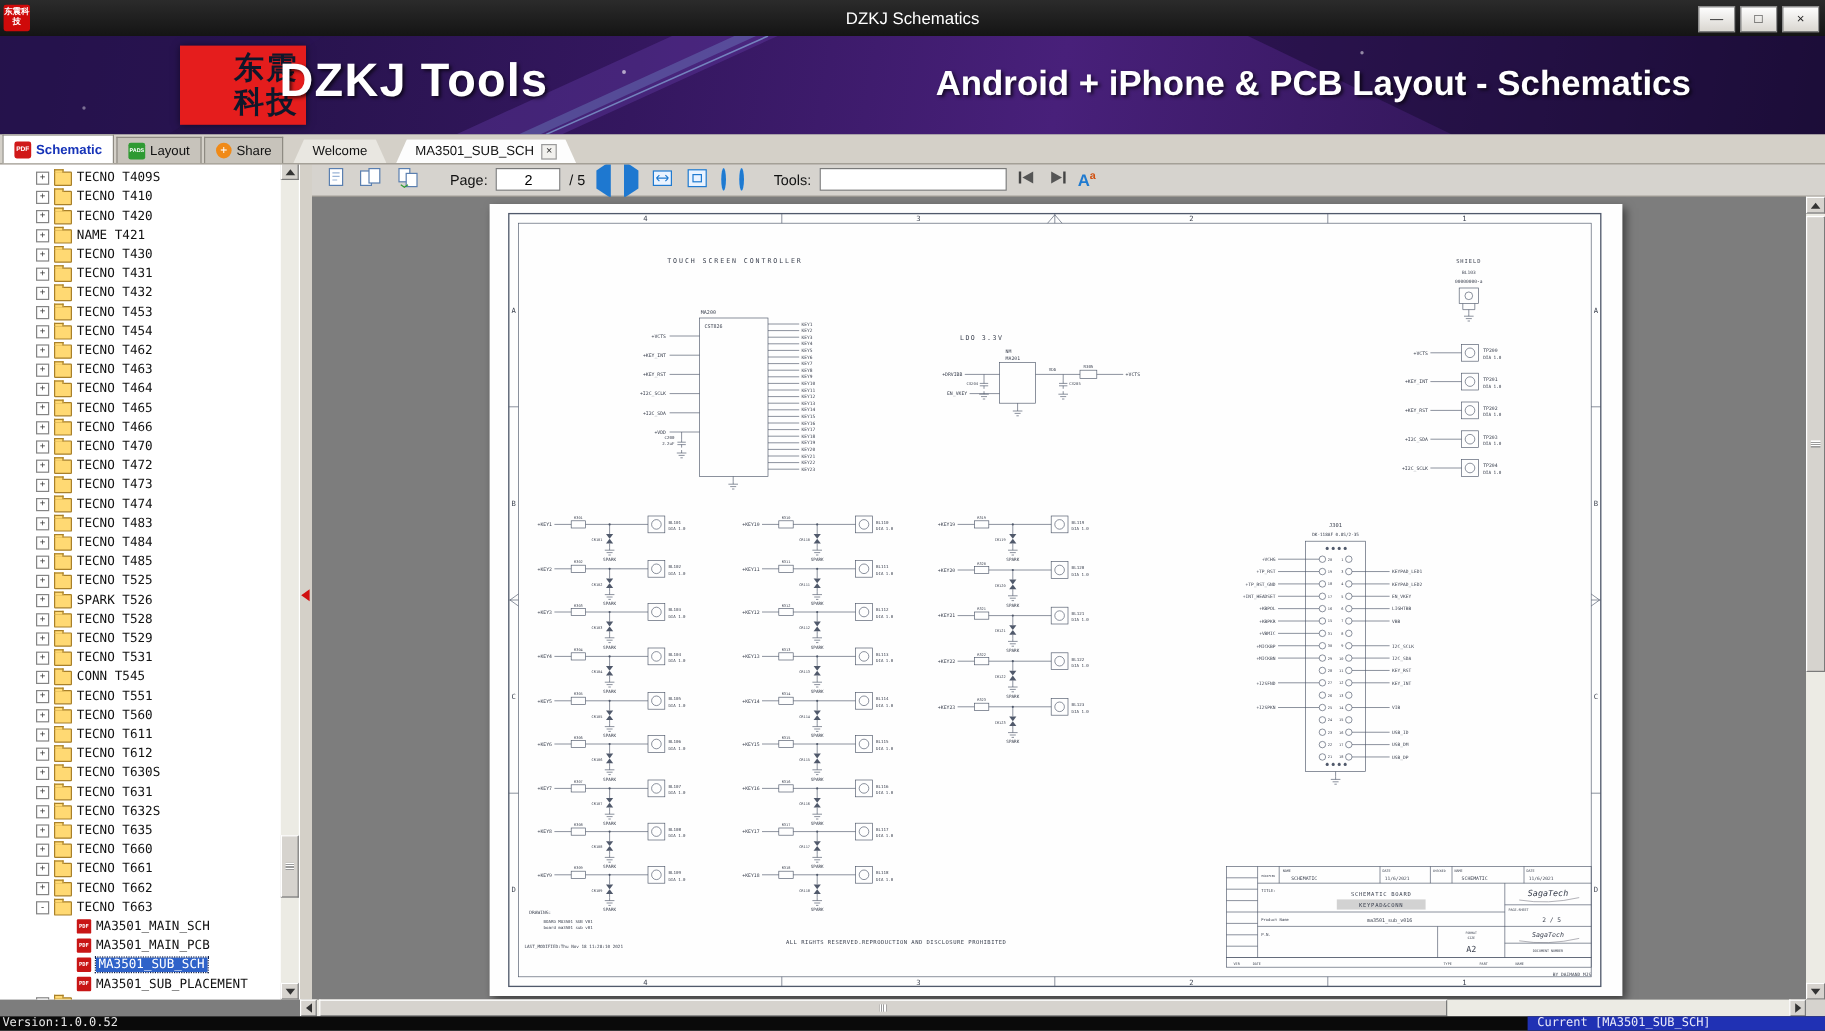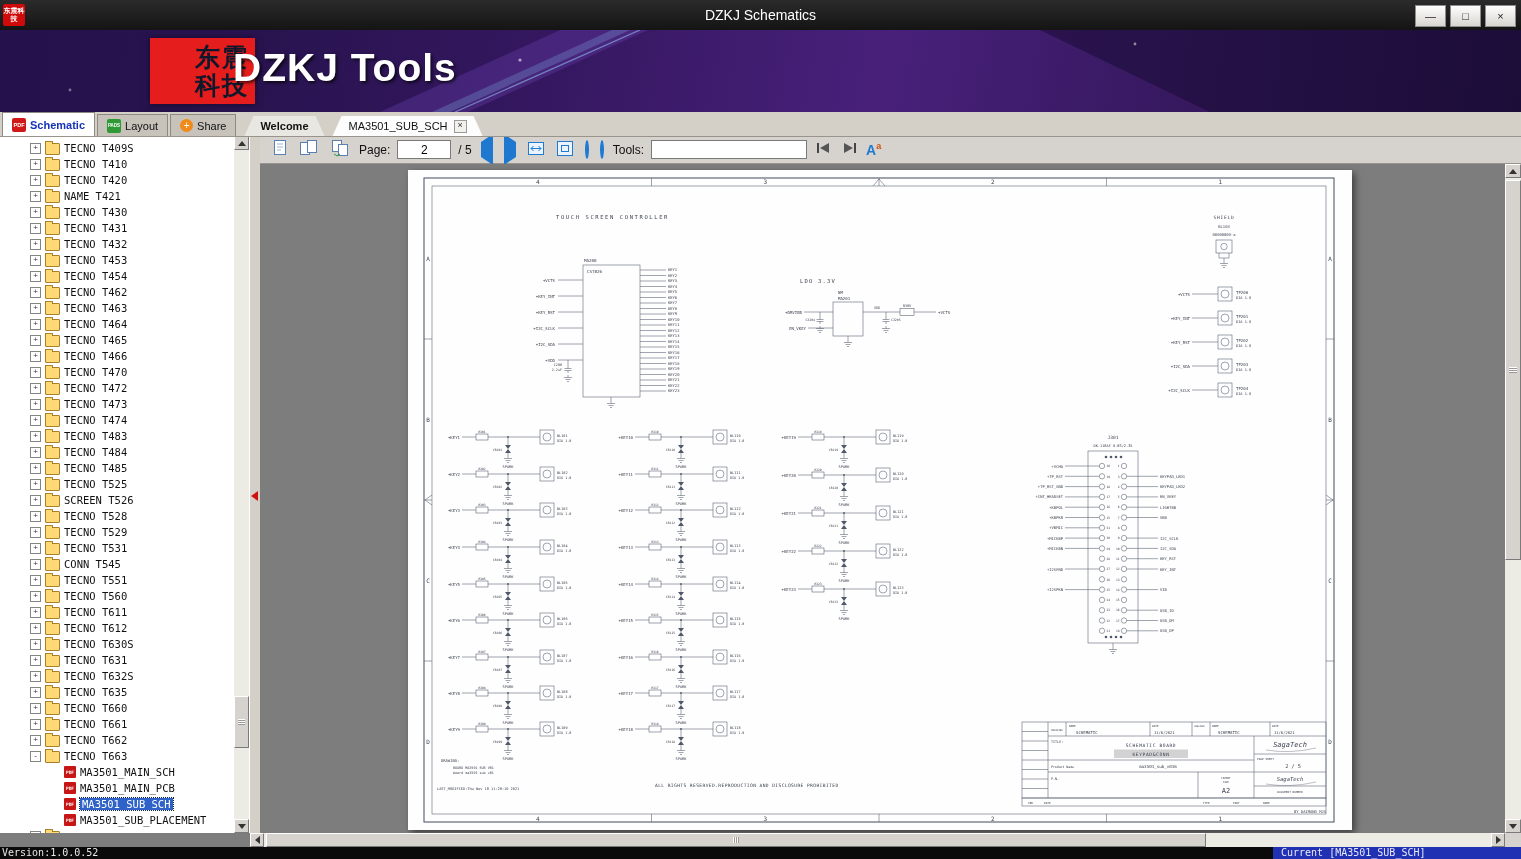--- a/index.html
+++ b/index.html
@@ -27,21 +27,21 @@
   .subtitle{position:absolute;right:112px;top:24px;font-size:29px;font-weight:bold;color:#fff;
     text-shadow:2px 2px 3px rgba(0,0,0,.65);}
   
   .tabbar{position:absolute;top:112px;left:0;right:0;height:24px;background:#d4d0c8;
     border-bottom:1px solid #98948c;display:flex;align-items:flex-end;z-index:30;}
   .apptab{height:21px;display:flex;align-items:center;gap:4px;padding:0 9px;font-size:11px;
     background:#c7c3bb;border:1px solid #8e8a82;border-bottom:none;margin-left:2px;color:#111;}
   .apptab.active{background:#fff;color:#1633b8;font-weight:bold;height:23px;}
   .doctab{height:20px;margin-left:8px;padding:0 16px;display:flex;align-items:center;gap:6px;
     font-size:11px;background:#e9e7e1;color:#111;
-    clip-path:polygon(9px 0,calc(100% - 9px) 0,100% 100%,0 100%);font-weight:bold;}
+    clip-path:polygon(9px 0,calc(100% - 9px) 0,100% 100%,0 100%);}
   .doctab.active{background:#fdfdfd;font-weight:normal;}
   .closebox{font-size:9px;border:1px solid #9a9a9a;width:11px;height:11px;line-height:9px;
     text-align:center;background:#f2f1ee;color:#333;}
   .pdficon{width:14px;height:14px;background:#d01818;color:#fff;font-size:5.5px;font-weight:bold;
     display:flex;align-items:center;justify-content:center;border-radius:2px;flex:none;}
   .padsicon{width:14px;height:14px;background:#2f9a33;color:#fff;font-size:4.5px;font-weight:bold;
     display:flex;align-items:center;justify-content:center;border-radius:2px;flex:none;}
   .shareicon{width:13px;height:13px;background:#f08a18;color:#fff;font-size:10px;border-radius:50%;
     display:flex;align-items:center;justify-content:center;flex:none;}
   
@@ -76,21 +76,21 @@
   #vsb{top:164px;right:0;width:16px;height:669px;}
   #hsb{left:250px;bottom:12px;height:14px;width:1255px;}
   .corner{position:absolute;right:0;bottom:12px;width:16px;height:14px;background:#d6d3ce;}
   
   .splitter{position:absolute;left:250px;top:136px;width:10px;bottom:26px;background:#d4d0c8;}
   .split-arrow{position:absolute;left:1px;top:355px;width:0;height:0;
     border-top:5px solid transparent;border-bottom:5px solid transparent;border-right:7px solid #d01010;}
   
   .toolbar{position:absolute;left:260px;top:136px;right:0;height:28px;background:#d6d3ce;
     border-bottom:1px solid #98948c;display:flex;align-items:center;gap:7px;padding-left:10px;font-size:12px;color:#111;box-sizing:border-box;}
-  .tb-label{margin-left:0;}
+  .tb-label{margin-left:16px;}
   .pageinput{width:52px;height:17px;border:1px solid #7a7a7a;background:#fff;font-size:12px;text-align:center;padding:0;}
   .findinput{width:148px;height:17px;border:1px solid #7a7a7a;background:#fff;font-size:12px;padding:0 3px;}
   .navtri{background:none;border:none;padding:0;margin:0 2px;cursor:default;}
   .tri-page-l{width:0;height:0;border-top:8px solid transparent;border-bottom:8px solid transparent;border-right:12px solid #1e78d0;}
   .tri-page-r{width:0;height:0;border-top:8px solid transparent;border-bottom:8px solid transparent;border-left:12px solid #1e78d0;}
   .zoom{width:13px;height:13px;border:2px solid #1f7ad0;border-radius:50%;position:relative;background:#eaf3ff;}
   .zoom:before{content:"";position:absolute;left:2px;right:2px;top:50%;margin-top:-1px;height:2px;background:#1f7ad0;}
   .zoom.zin:after{content:"";position:absolute;top:2px;bottom:2px;left:50%;margin-left:-1px;width:2px;background:#1f7ad0;}
   .matchcase{color:#1f7ad0;font-weight:bold;font-size:14px;}
   .matchcase sup{font-size:9px;color:#d05010;}
@@ -136,20 +136,21 @@
     <line x1="455" y1="82" x2="640" y2="0" stroke="#9fe0ff" stroke-width="1.3" opacity="0.5"></line>
     <circle cx="520" cy="30" r="1.6" fill="#fff" opacity="0.6"></circle>
     <circle cx="1135" cy="14" r="1.4" fill="#fff" opacity="0.5"></circle>
     <circle cx="70" cy="60" r="1.4" fill="#fff" opacity="0.4"></circle>
   </svg>
   <div class="logo-box">
     <span>东震</span>
     <span>科技</span>
   </div>
   <div class="brand">DZKJ Tools</div>
+  <div class="subtitle">Android + iPhone &amp; PCB Layout - Schematics</div>
 </div>
 
 <div class="tabbar">
   <div class="apptab active">
     <span class="pdficon">PDF</span>
     <span>Schematic</span>
   </div>
   <div class="apptab">
     <span class="padsicon">PADS</span>
     <span>Layout</span>
@@ -275,21 +276,21 @@
         <span class="tlabel">TECNO T485</span>
       </div>
       <div class="trow">
         <span class="expander">+</span>
         <span class="folder"></span>
         <span class="tlabel">TECNO T525</span>
       </div>
       <div class="trow">
         <span class="expander">+</span>
         <span class="folder"></span>
-        <span class="tlabel">SCREEN T526</span>
+        <span class="tlabel">SPARK T526</span>
       </div>
       <div class="trow">
         <span class="expander">+</span>
         <span class="folder"></span>
         <span class="tlabel">TECNO T528</span>
       </div>
       <div class="trow">
         <span class="expander">+</span>
         <span class="folder"></span>
         <span class="tlabel">TECNO T529</span>

